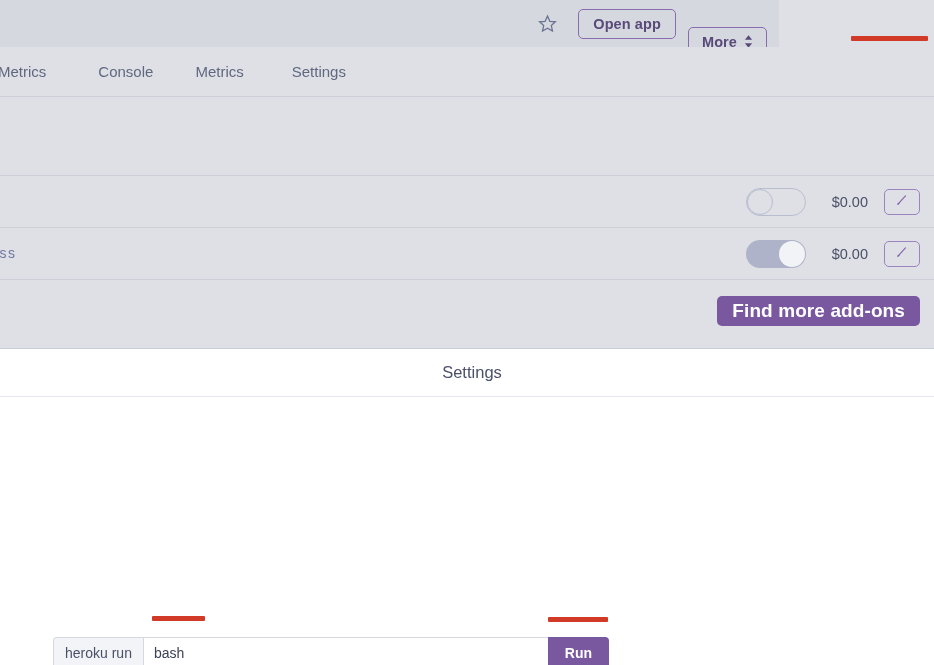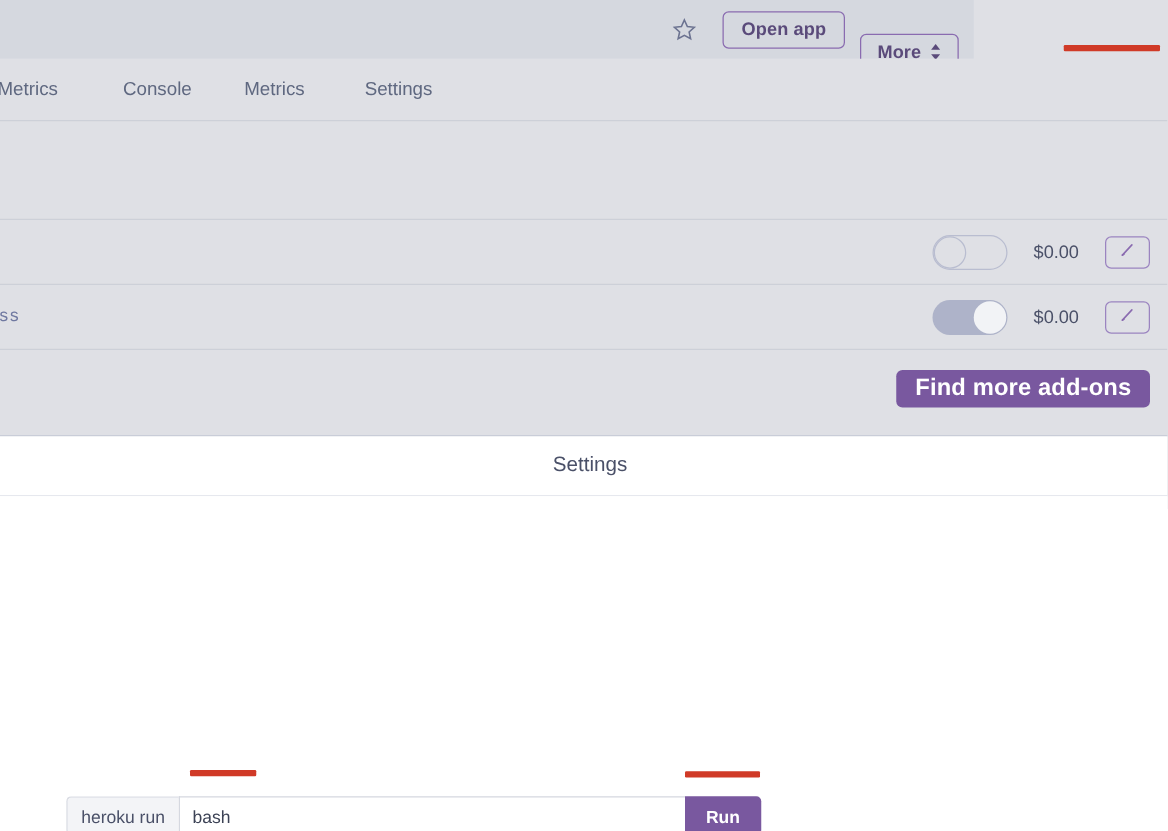--- a/index.html
+++ b/index.html
@@ -182,21 +182,21 @@
     border-radius: 50%;
     top: 1px; right: 1px;
     background: #f2f3f6;
   }
 
   .price {
     font-size: 14.5px;
     color: #4a5068;
     margin-right: 16px;
     min-width: 46px;
-    text-align: center;
+    text-align: right;
   }
 
   .btn-edit {
     width: 36px;
     height: 26px;
     border: 1px solid #9b84c0;
     border-radius: 5px;
     background: transparent;
     display: flex;
     align-items: center;

